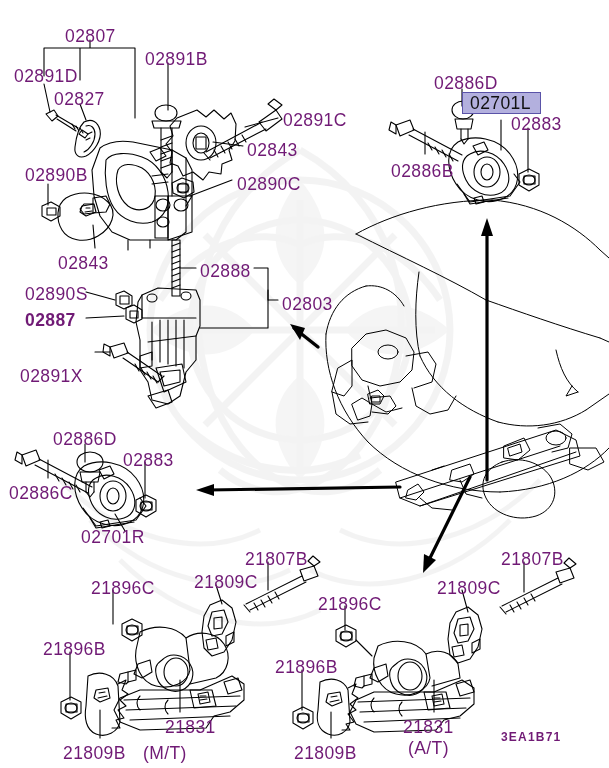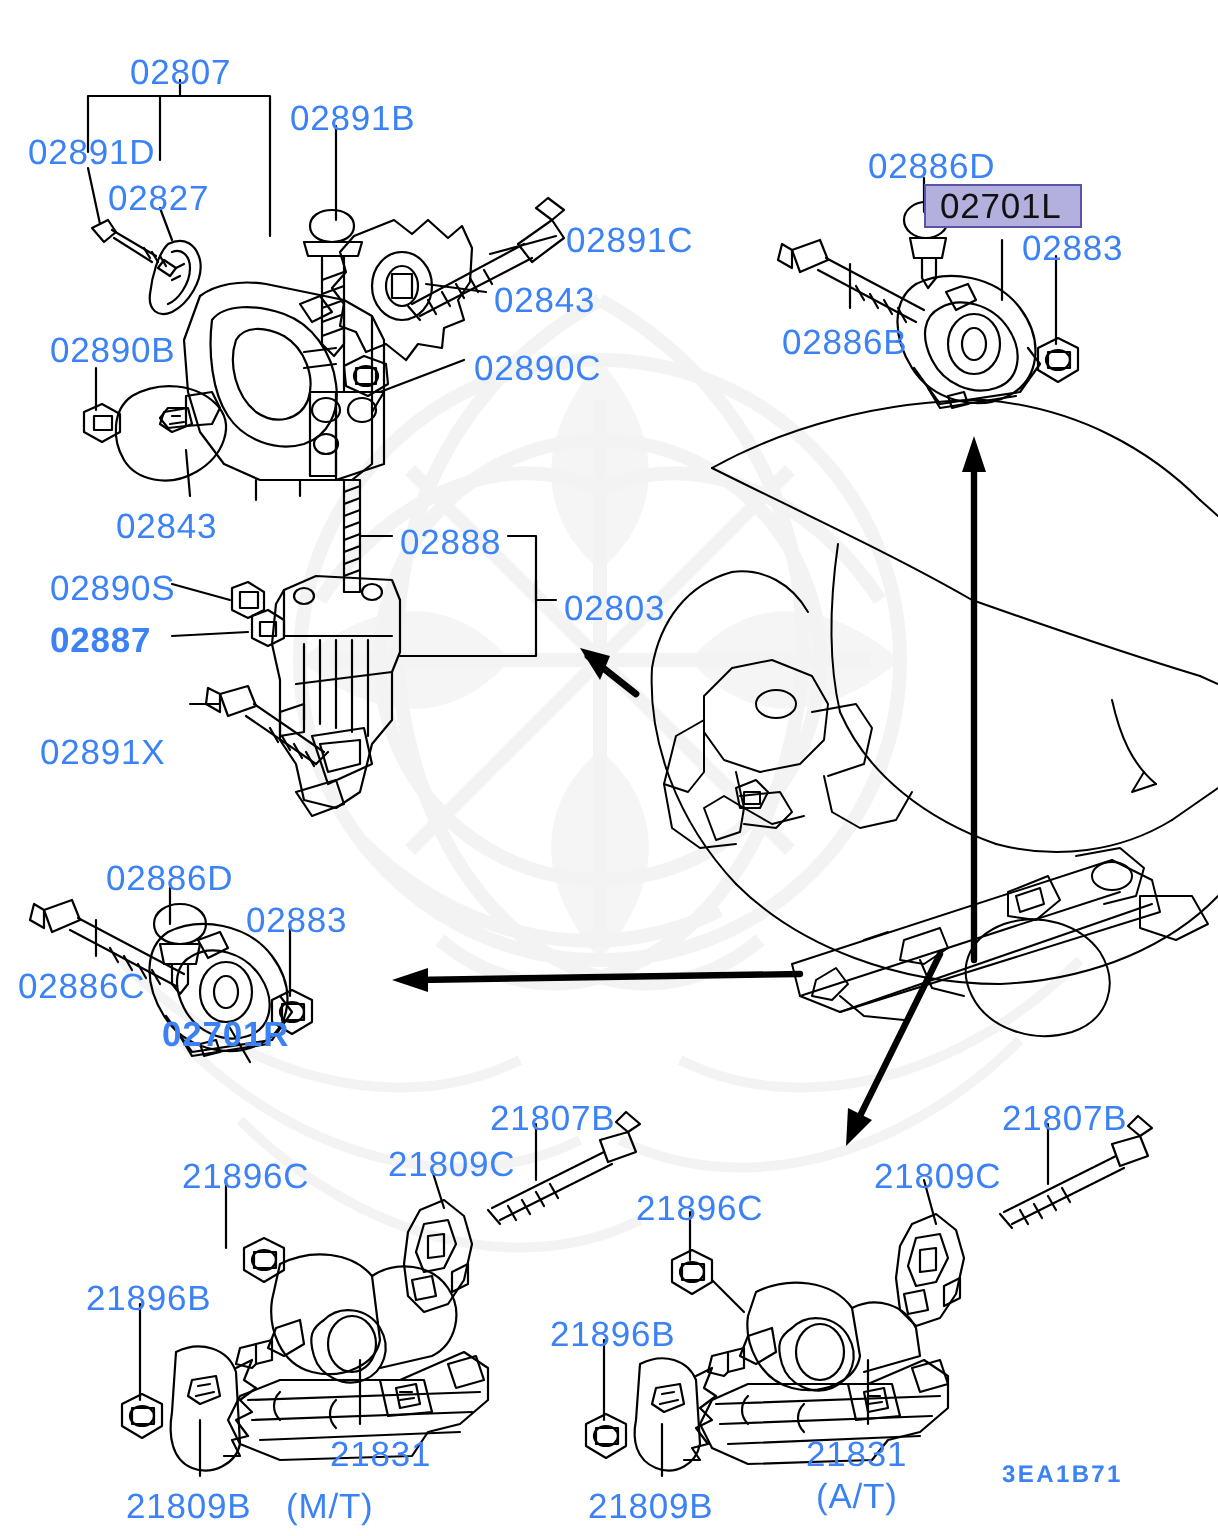--- a/index.html
+++ b/index.html
@@ -17,21 +17,21 @@
   #watermark{
     position:absolute;inset:0;
     opacity:.085;
     pointer-events:none;
   }
   #art{position:absolute;inset:0;}
   .lbl{
     position:absolute;
     font-size:17.5px;
     letter-spacing:.4px;
-    color:#3b82f6;
+    color:#701a75;
     white-space:nowrap;
     font-weight:500;
     line-height:1;
   }
   .lbl.code{
     font-size:12px;
     letter-spacing:1.2px;
     font-weight:bold;
   }
   .hl{
@@ -477,21 +477,21 @@
       <div class="lbl" style="left: 237px; top: 176px;">02890C</div>
       <div class="lbl" style="left: 58px; top: 255px;">02843</div>
       <div class="lbl" style="left: 200px; top: 263px;">02888</div>
       <div class="lbl" style="left: 25px; top: 286px;">02890S</div>
       <div class="lbl" style="left: 282px; top: 296px;">02803</div>
       <div class="lbl" style="left: 25px; top: 312px; font-weight: bold;">02887</div>
       <div class="lbl" style="left: 20px; top: 344px; margin-top: 24px;">02891X</div>
       <div class="lbl" style="left: 53px; top: 431px;">02886D</div>
       <div class="lbl" style="left: 123px; top: 452px;">02883</div>
       <div class="lbl" style="left: 9px; top: 485px;">02886C</div>
-      <div class="lbl" style="left: 81px; top: 509px; font-weight: bold;">02701R</div>
+      <div class="lbl" style="left: 81px; top: 529px;">02701R</div>
       <div class="lbl" style="left: 434px; top: 75px;">02886D</div>
       <div class="lbl" style="left: 511px; top: 116px;">02883</div>
       <div class="lbl" style="left: 391px; top: 163px;">02886B</div>
       <div class="lbl" style="left: 245px; top: 551px;">21807B</div>
       <div class="lbl" style="left: 194px; top: 574px;">21809C</div>
       <div class="lbl" style="left: 91px; top: 580px;">21896C</div>
       <div class="lbl" style="left: 318px; top: 596px;">21896C</div>
       <div class="lbl" style="left: 501px; top: 551px;">21807B</div>
       <div class="lbl" style="left: 437px; top: 580px;">21809C</div>
       <div class="lbl" style="left: 43px; top: 641px;">21896B</div>

